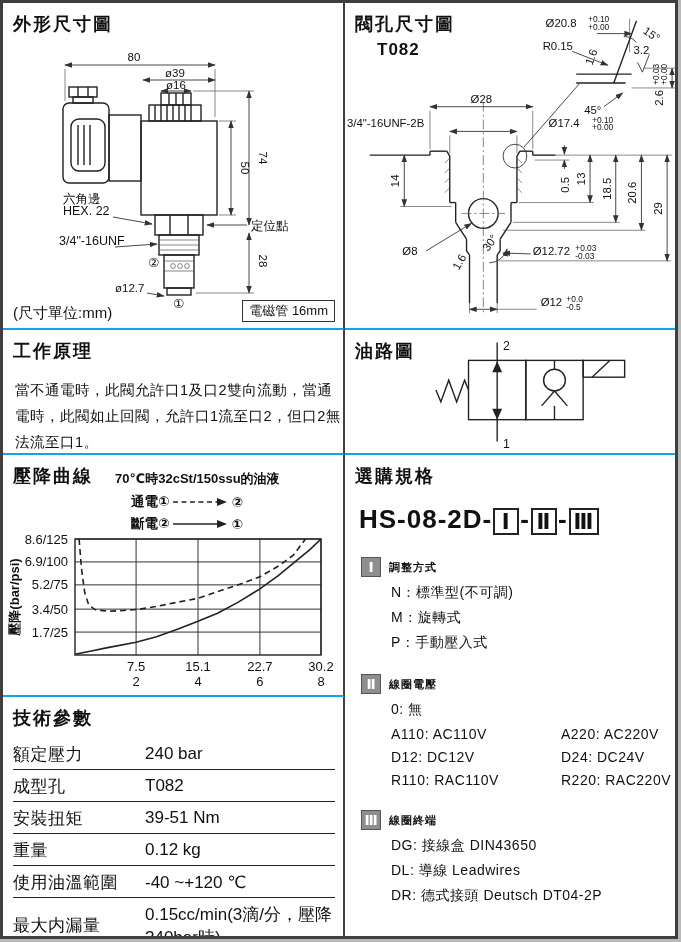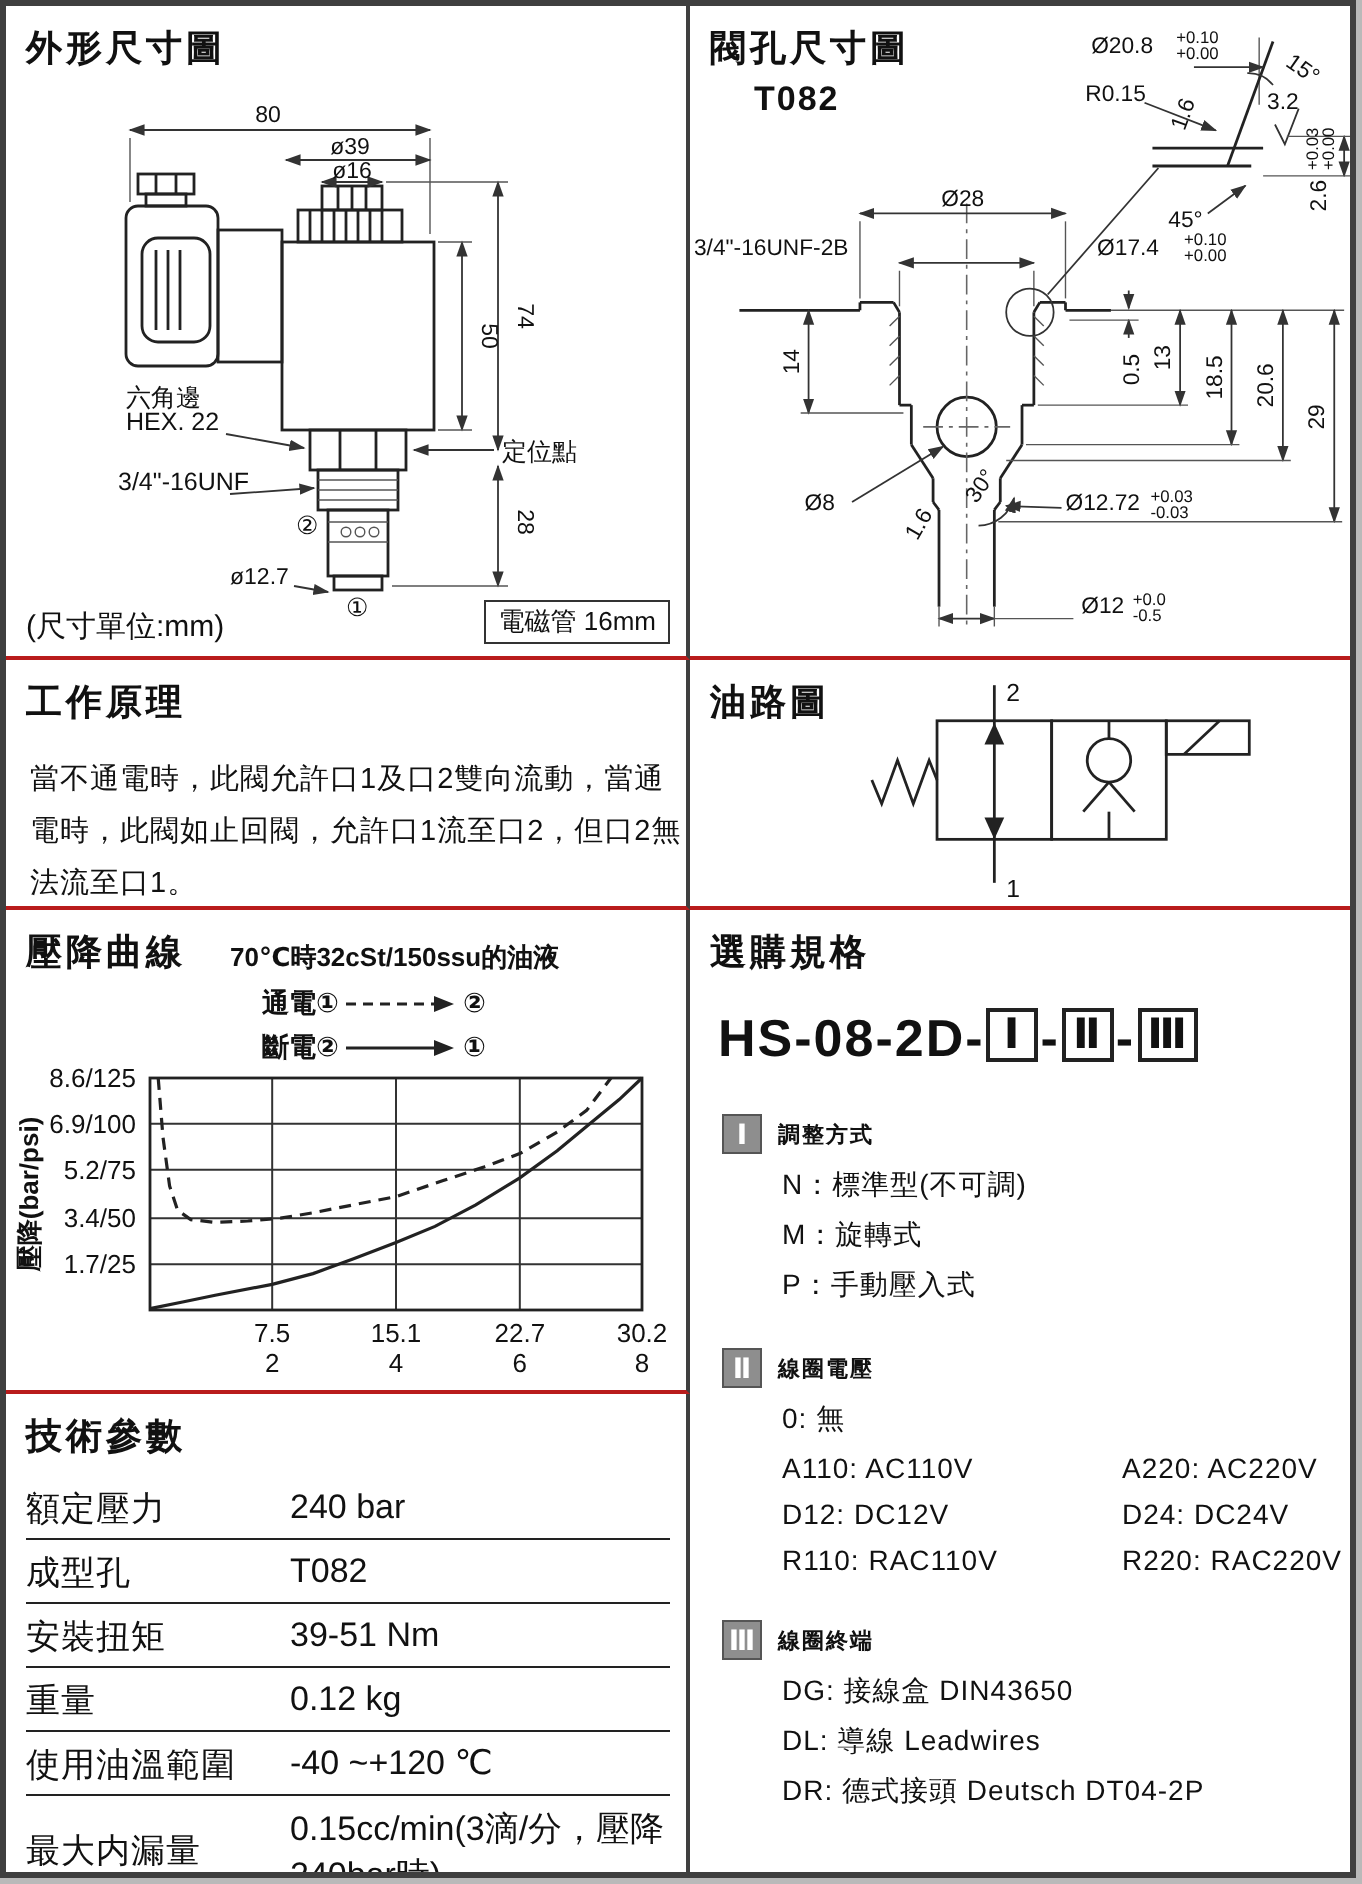--- a/index.html
+++ b/index.html
@@ -3,21 +3,21 @@
 <meta charset="utf-8">
 <style>
   *{margin:0;padding:0;box-sizing:border-box}
   html,body{background:#b9b9b9}
   body{font-family:"Liberation Sans","DejaVu Sans",sans-serif;color:#111}
   .page{position:relative;width:678px;height:939px;background:#fff;border:3px solid #3f3f3f;
         display:grid;grid-template-columns:342px 1fr;grid-template-rows:327px 125px 242px 1fr;
         grid-template-areas:"outline cavity" "principle circuit" "curve specs" "params specs"}
   .cell{position:relative;overflow:hidden;background:#fff}
   .b-r{border-right:2px solid #3f3f3f}
-  .b-b{border-bottom:2px solid #b91c1c}
+  .b-b{border-bottom:2px solid #0ea5e9}
   .sec-title{font-size:18px;font-weight:bold;letter-spacing:2px;padding:9px 0 0 10px}
   .sub-title{font-size:17px;font-weight:bold;letter-spacing:1px;padding:4px 0 0 32px}
   .draw{position:absolute;left:0;top:0}
   
   .part{stroke:#222;stroke-width:1.4;fill:none}
   .dim{stroke:#333;stroke-width:0.9;fill:none}
   .thin{stroke:#555;stroke-width:0.7;fill:none}
   .cl{stroke:#666;stroke-width:0.8;fill:none;stroke-dasharray:10 3 2 3}
   text.dt{font-size:11.5px;fill:#111}
   text.dt-b{font-size:12.5px;fill:#111}
@@ -25,21 +25,21 @@
   
   .principle-body{font-size:14.5px;line-height:1.8;padding:14px 2px 0 12px;letter-spacing:0.5px}
   
   .chart-note{position:absolute;top:15px;left:112px;font-size:13px;font-weight:bold}
   .legend{position:absolute;top:36px;left:128px}
   .legend-row{display:flex;align-items:center;gap:3px;font-size:13.5px;font-weight:bold;height:22px}
   
   .unit-note{position:absolute;left:10px;bottom:5px;font-size:15px}
   .tube-note{position:absolute;right:8px;bottom:6px;font-size:13px;border:1.5px solid #333;padding:1px 6px;background:#fff}
   
-  .model-code{padding:16px 0 0 14px;font-size:26px;font-weight:bold;letter-spacing:1px;display:flex;align-items:flex-start}
+  .model-code{padding:16px 0 0 14px;font-size:26px;font-weight:bold;letter-spacing:1px;display:flex;align-items:flex-end}
   .mbox{display:inline-flex;align-items:center;justify-content:center;border:2.5px solid #222;
         min-width:26px;height:27px;padding:0 3px;font-size:21px;margin:0 1px}
   .group{padding:0 0 0 16px}
   .g-head{display:flex;align-items:center;gap:8px;margin-top:22px}
   .badge{display:inline-flex;align-items:center;justify-content:center;width:20px;height:20px;
          background:#8e8e8e;color:#fff;font-size:14px;font-weight:bold;border:1px solid #555}
   .g-title{font-size:11px;font-weight:bold;letter-spacing:1px}
   .g-item{font-size:14px;padding:7px 0 0 30px;letter-spacing:0.5px}
   .g-pairs{display:grid;grid-template-columns:170px 1fr;padding-left:30px}
   .g-pairs .g-item{padding-left:0}

